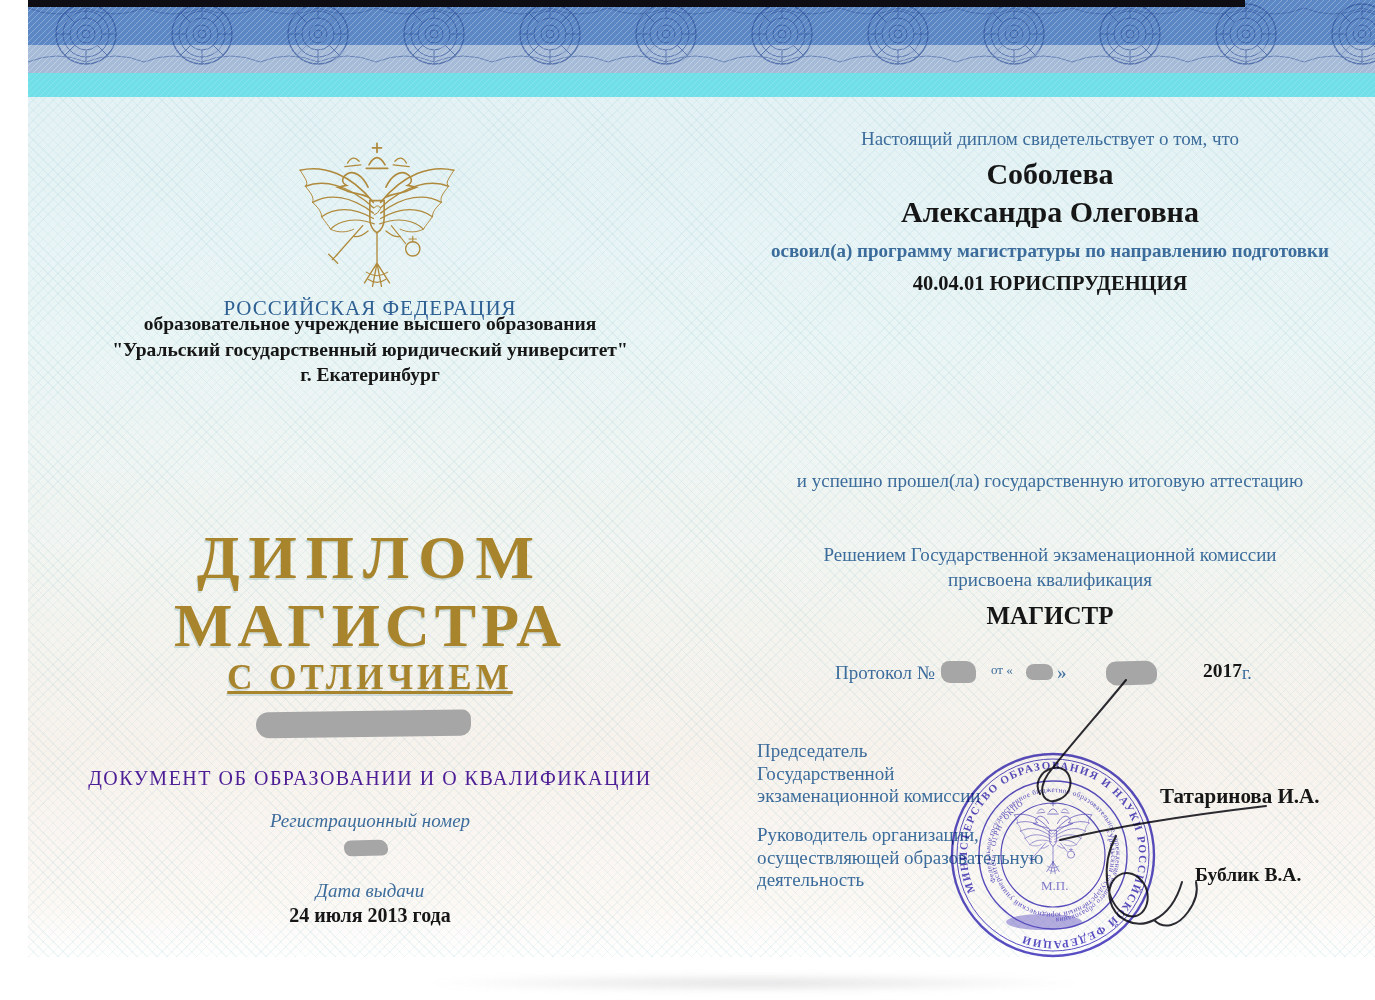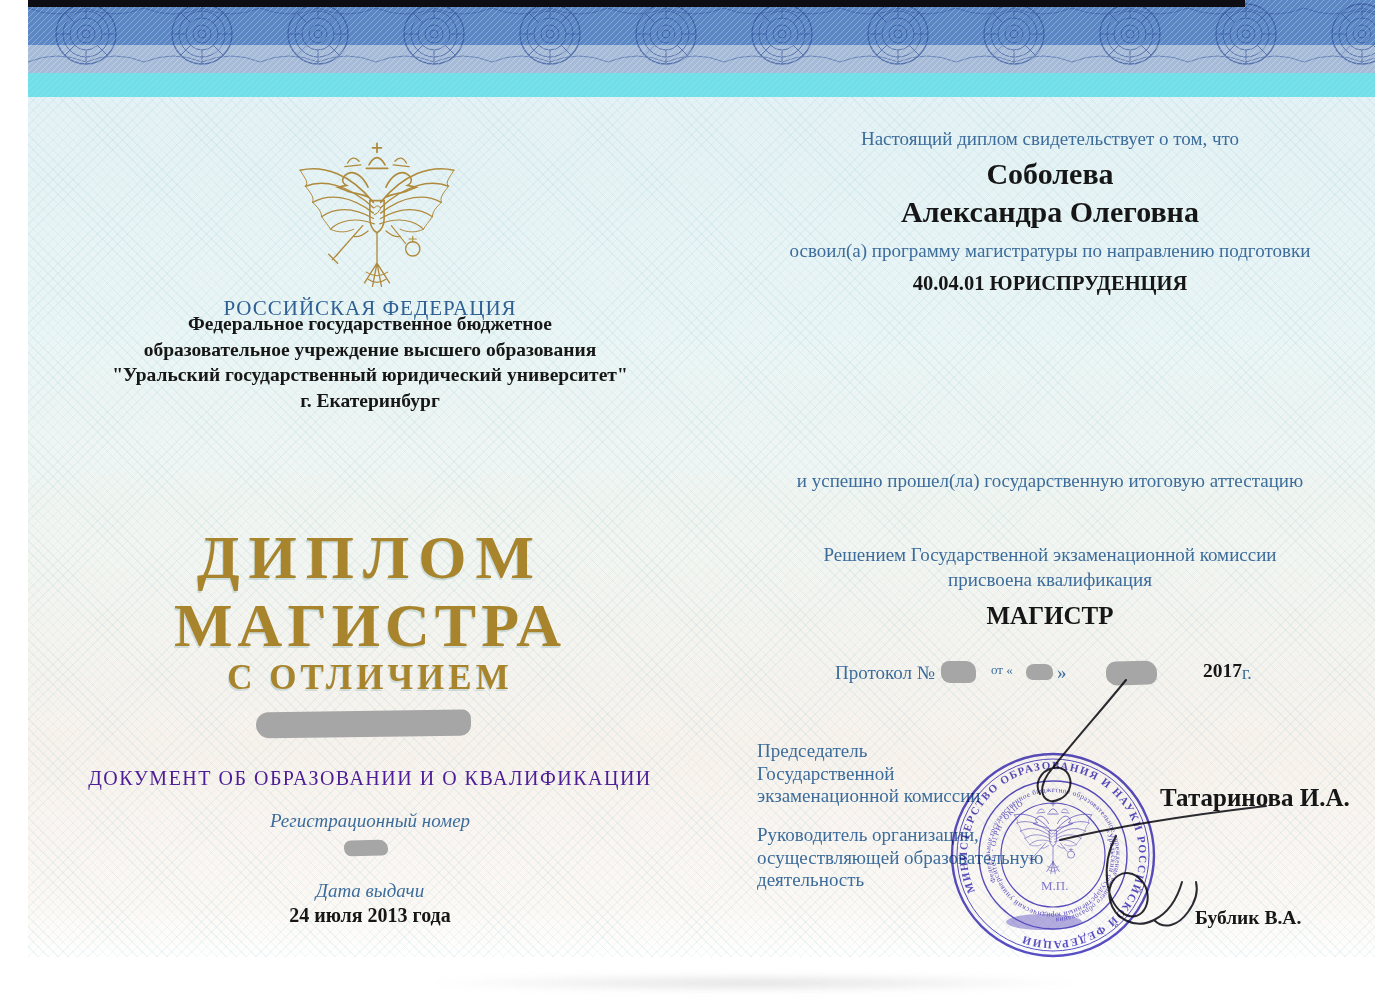--- a/index.html
+++ b/index.html
@@ -118,44 +118,43 @@
     </defs>
   </svg>
 
   <svg class="emblem-svg" viewBox="0 0 200 170">
     <use href="#double-eagle"></use>
   </svg>
 
   <div class="abs c blue2 left-col-center" style="top:296px; font-size:21px; letter-spacing:1px;">РОССИЙСКАЯ ФЕДЕРАЦИЯ</div>
 
   <div class="abs c dark b left-col-center" style="top:311px; font-size:19.5px; line-height:25.5px;">
-    <div>Федеральное государственное бюджетное</div>
     <div>образовательное учреждение высшего образования</div>
     <div>"Уральский государственный юридический университет"</div>
     <div>г. Екатеринбург</div>
   </div>
 
   <div class="abs c gold b left-col-center" style="top:522px; font-size:62px; letter-spacing:9px;">ДИПЛОМ</div>
   <div class="abs c gold b left-col-center" style="top:590px; font-size:62px; letter-spacing:5px;">МАГИСТРА</div>
-  <div class="abs c gold b left-col-center" style="top:658px; font-size:35px; letter-spacing:4px;">С ОТЛИЧИЕМ</div>
+  <div class="abs c gold b left-col-center" style="top:658px; font-size:35px; letter-spacing:4px;text-decoration:underline;">С ОТЛИЧИЕМ</div>
 
   <div class="redact" style="left:256px; top:711px; width:215px; height:26px; border-radius:13px 9px 11px 14px; transform:rotate(-0.8deg);"></div>
 
   <div class="abs c left-col-center" style="top:767px; font-size:20px; letter-spacing:1.5px; color:#4c1d95;">ДОКУМЕНТ ОБ ОБРАЗОВАНИИ И О КВАЛИФИКАЦИИ</div>
 
   <div class="abs c blue it left-col-center" style="top:810px; font-size:19px;">Регистрационный номер</div>
   <div class="redact" style="left:344px; top:840px; width:44px; height:16px; border-radius:7px 9px 6px 8px; transform:rotate(-1.5deg);"></div>
 
   <div class="abs c blue it left-col-center" style="top:880px; font-size:19px;">Дата выдачи</div>
   <div class="abs c dark b left-col-center" style="top:904px; font-size:20px;">24 июля 2013 года</div>
 
   <div class="abs c blue right-col-center" style="top:128px; font-size:19px;">Настоящий диплом свидетельствует о том, что</div>
   <div class="abs c dark b right-col-center" style="top:157px; font-size:30px;">Соболева</div>
   <div class="abs c dark b right-col-center" style="top:195px; font-size:30px;">Александра Олеговна</div>
-  <div class="abs c blue right-col-center" style="top:240px; font-size:19px;">освоил(а) программу магистратуры по направлению подготовки</div>
+  <div class="abs c blue right-col-center" style="top:240px; font-size:19px;font-weight:bold;">освоил(а) программу магистратуры по направлению подготовки</div>
   <div class="abs c dark b right-col-center" style="top:272px; font-size:20.5px;">40.04.01 ЮРИСПРУДЕНЦИЯ</div>
 
   <div class="abs c blue right-col-center" style="top:470px; font-size:19px;">и успешно прошел(ла) государственную итоговую аттестацию</div>
   <div class="abs c blue right-col-center" style="top:544px; font-size:19px;">Решением Государственной экзаменационной комиссии</div>
   <div class="abs c blue right-col-center" style="top:569px; font-size:19px;">присвоена квалификация</div>
   <div class="abs c dark b right-col-center" style="top:602px; font-size:25px;">МАГИСТР</div>
 
   <span class="abs blue" style="left:835px; top:662px; font-size:19px;">Протокол №</span>
   <div class="redact" style="left:941px; top:661px; width:35px; height:22px; border-radius:8px 10px 7px 9px;"></div>
   <span class="abs blue" style="left:991px; top:662px; font-size:13px;">от «</span>
@@ -163,28 +162,28 @@
   <span class="abs blue" style="left:1057px; top:662px; font-size:19px;">»</span>
   <div class="redact" style="left:1106px; top:661px; width:51px; height:24px; border-radius:10px 12px 9px 11px; transform:rotate(-1.5deg);"></div>
   <span class="abs dark b" style="left:1203px; top:660px; font-size:19.5px;">2017</span>
   <span class="abs blue" style="left:1242px; top:663px; font-size:18px;">г.</span>
 
   <div class="abs blue" style="left:757px; top:740px; font-size:19px; line-height:22.5px;">
     <div>Председатель</div>
     <div>Государственной</div>
     <div>экзаменационной комиссии</div>
   </div>
-  <div class="abs dark b" style="left:1160px; top:784px; font-size:25px;">Татаринова И.А.</div>
+  <div class="abs dark b" style="left:1160px; top:784px; font-size:21px;">Татаринова И.А.</div>
 
   <div class="abs blue" style="left:757px; top:824px; font-size:19px; line-height:22.5px;">
     <div>Руководитель организации,</div>
     <div>осуществляющей образовательную</div>
     <div>деятельность</div>
   </div>
-  <div class="abs dark b" style="left:1195px; top:864px; font-size:19.5px;margin-top:43px;">Бублик В.А.</div>
+  <div class="abs dark b" style="left:1195px; top:864px; font-size:19.5px;">Бублик В.А.</div>
 
   <svg class="stamp-svg" viewBox="0 0 218 218">
     <g stroke="#4b3fc0" fill="none">
       <circle cx="109" cy="109" r="101" stroke-width="2.4"></circle>
       <circle cx="109" cy="109" r="96" stroke-width="1"></circle>
       <circle cx="109" cy="109" r="74" stroke-width="1.4"></circle>
       <circle cx="109" cy="109" r="52" stroke-width="1.2"></circle>
     </g>
     <defs>
       <path id="ring-outer" d="M109,23  a86,86 0 1 1 -0.1,0"></path>

